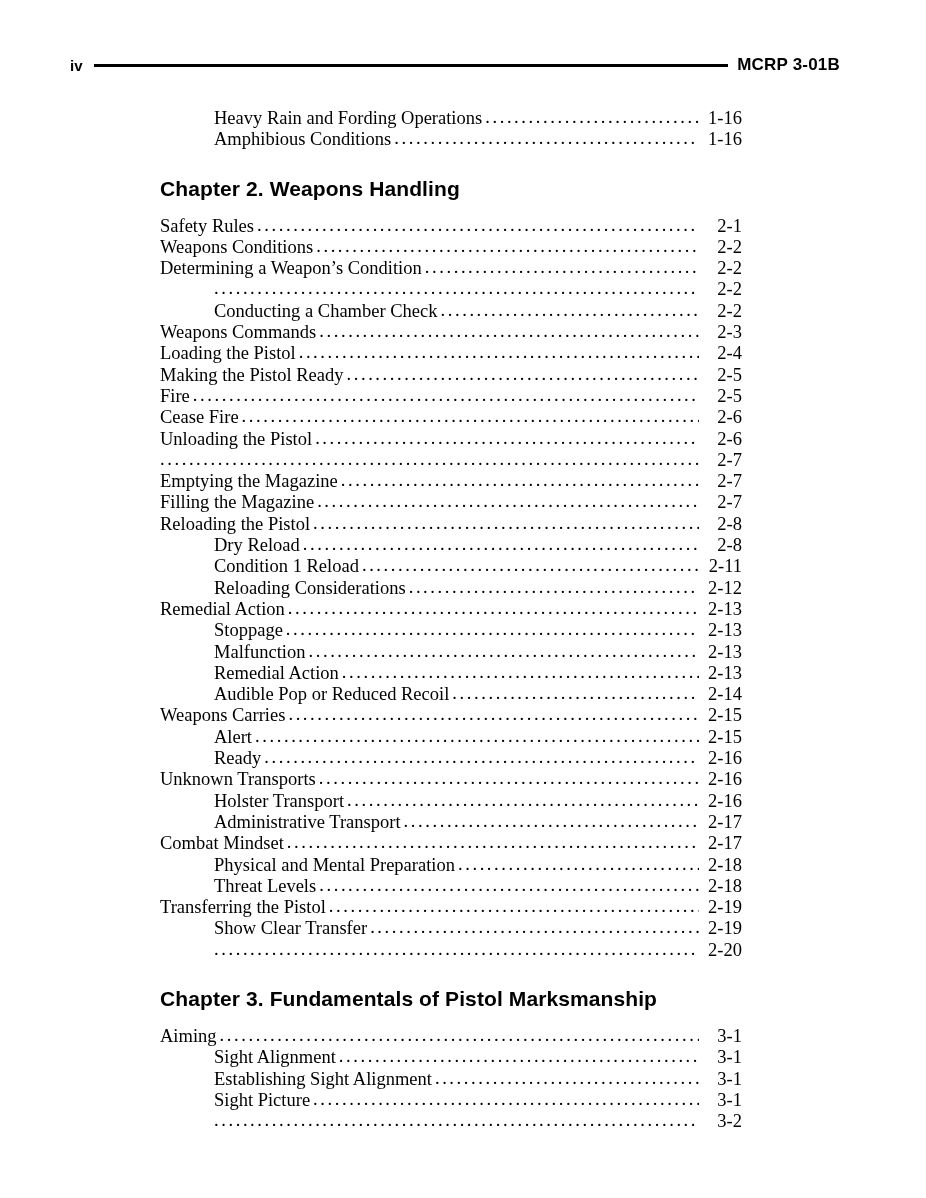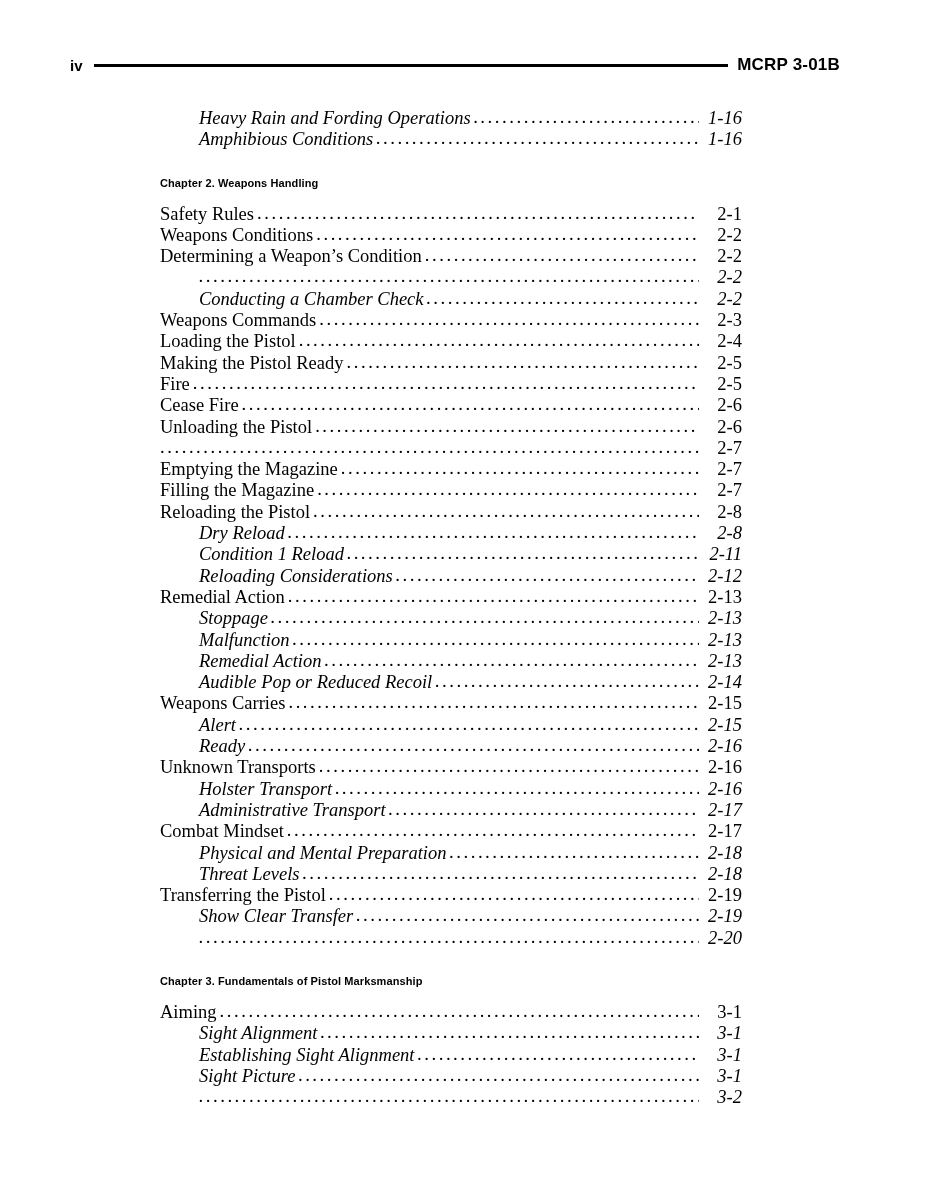--- a/index.html
+++ b/index.html
@@ -59,21 +59,21 @@
   .toc {
     position: absolute;
     left: 160px;
     top: 108px;
     width: 582px;
   }
 
   .chapter-head {
     font-family: "Liberation Sans", sans-serif;
     font-weight: bold;
-    font-size: 11px;
+    font-size: 21px;
     margin: 0;
     padding: 0;
     letter-spacing: 0.1px;
     white-space: nowrap;
   }
   .gap-before-chapter { height: 26px; }
   .gap-after-chapter { height: 15px; }
 
   .entry {
     display: flex;
@@ -95,21 +95,21 @@
     color: #000;
     transform: translateY(-1px);
   }
   .entry .page-num {
     flex: 0 0 auto;
     padding-left: 3px;
     text-align: right;
     min-width: 40px;
   }
   .lvl-1 { margin-left: 0px; }
-  .lvl-2 { margin-left: 39px; font-style: italic; }
+  .lvl-2 { margin-left: 54px; }
 </style>
 </head>
 <body>
 
 <div class="page">
 
   <div class="header">
     <span class="folio">iv</span>
     <span class="rule"></span>
     <span class="docid">MCRP 3-01B</span>

